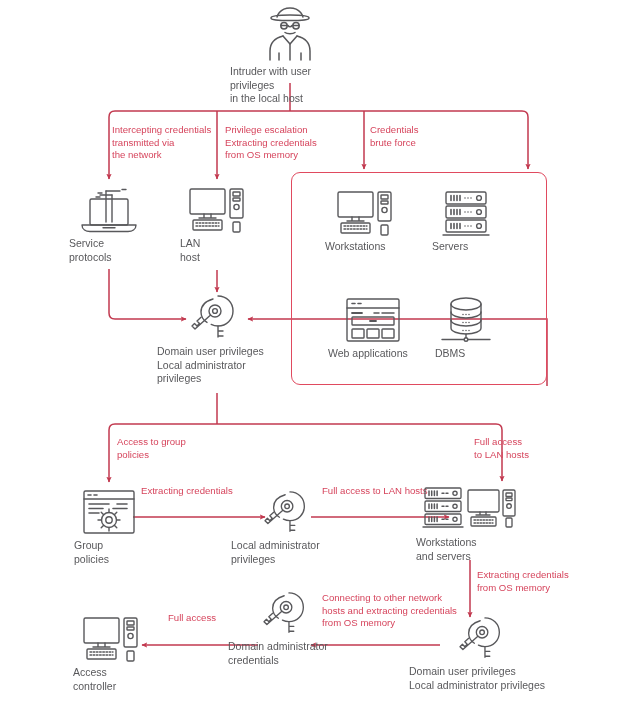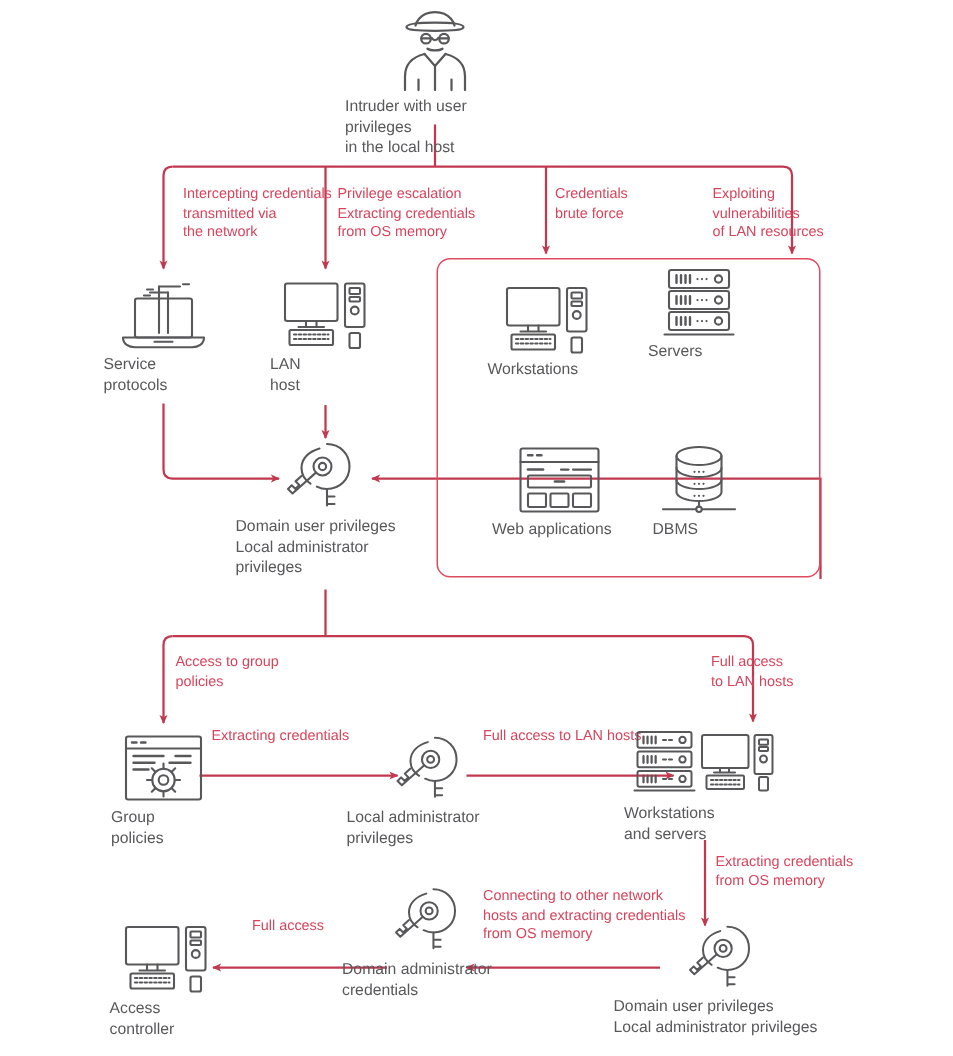--- a/index.html
+++ b/index.html
@@ -72,31 +72,28 @@
       <path d="M470,560 L470,617" marker-end="url(#ah)"></path>
 
       <path d="M440,645 L311,645" marker-end="url(#ah)"></path>
 
       <path d="M258,645 L142,645" marker-end="url(#ah)"></path>
     </g>
   </svg>
 
   <div class="groupbox" style="left:291px;top:172px;width:256px;height:213px;"></div>
 
-  <div class="redlabel r" style="left:122px;top:124px;width:105px;">Intercepting credentials
+  <div class="redlabel r" style="left:112px;top:124px;width:105px;">Intercepting credentials
 transmitted via
 the network</div>
   <div class="redlabel r" style="left:225px;top:124px;width:115px;">Privilege escalation
 Extracting credentials
 from OS memory</div>
   <div class="redlabel r" style="left:370px;top:124px;width:100px;">Credentials
 brute force</div>
-  <div class="redlabel r" style="left:475px;top:124px;width:110px;">Exploiting
-vulnerabilities
-of LAN resources</div>
 
   <div class="redlabel r" style="left:117px;top:436px;width:105px;">Access to group
 policies</div>
   <div class="redlabel r" style="left:474px;top:436px;width:100px;">Full access
 to LAN hosts</div>
 
   <div class="redlabel r" style="left:141px;top:485px;width:130px;">Extracting credentials</div>
   <div class="redlabel r" style="left:322px;top:485px;width:135px;">Full access to LAN hosts</div>
 
   <div class="redlabel r" style="left:477px;top:569px;width:135px;">Extracting credentials
@@ -169,21 +166,21 @@
         <rect x="44" y="2" width="13" height="29" rx="1.5"></rect>
         <rect x="47" y="5" width="7" height="4" rx="0.6"></rect>
         <rect x="47" y="11" width="7" height="3" rx="0.6"></rect>
         <circle cx="50.5" cy="20" r="2.6"></circle>
         <rect x="47" y="35" width="7" height="10" rx="1.2"></rect>
       </svg>
     </div>
     <div class="cap">Workstations</div>
   </div>
 
-  <div class="node" style="left:432px;top:178px;width:68px;">
+  <div class="node" style="left:432px;top:190px;width:68px;">
     <div class="icon-wrap" style="height:47px;">
       <svg width="50" height="47" viewBox="0 0 50 47" fill="none" stroke="#58585b" stroke-width="1.4" stroke-linecap="round" stroke-linejoin="round">
         <rect x="5" y="2" width="40" height="12" rx="1.5"></rect>
         <rect x="5" y="16" width="40" height="12" rx="1.5"></rect>
         <rect x="5" y="30" width="40" height="12" rx="1.5"></rect>
         <g stroke-width="1.6">
           <path d="M10,5.5 L10,10.5 M13,5.5 L13,10.5 M16,5.5 L16,10.5 M19,5.5 L19,10.5"></path>
           <path d="M10,19.5 L10,24.5 M13,19.5 L13,24.5 M16,19.5 L16,24.5 M19,19.5 L19,24.5"></path>
           <path d="M10,33.5 L10,38.5 M13,33.5 L13,38.5 M16,33.5 L16,38.5 M19,33.5 L19,38.5"></path>
         </g>

